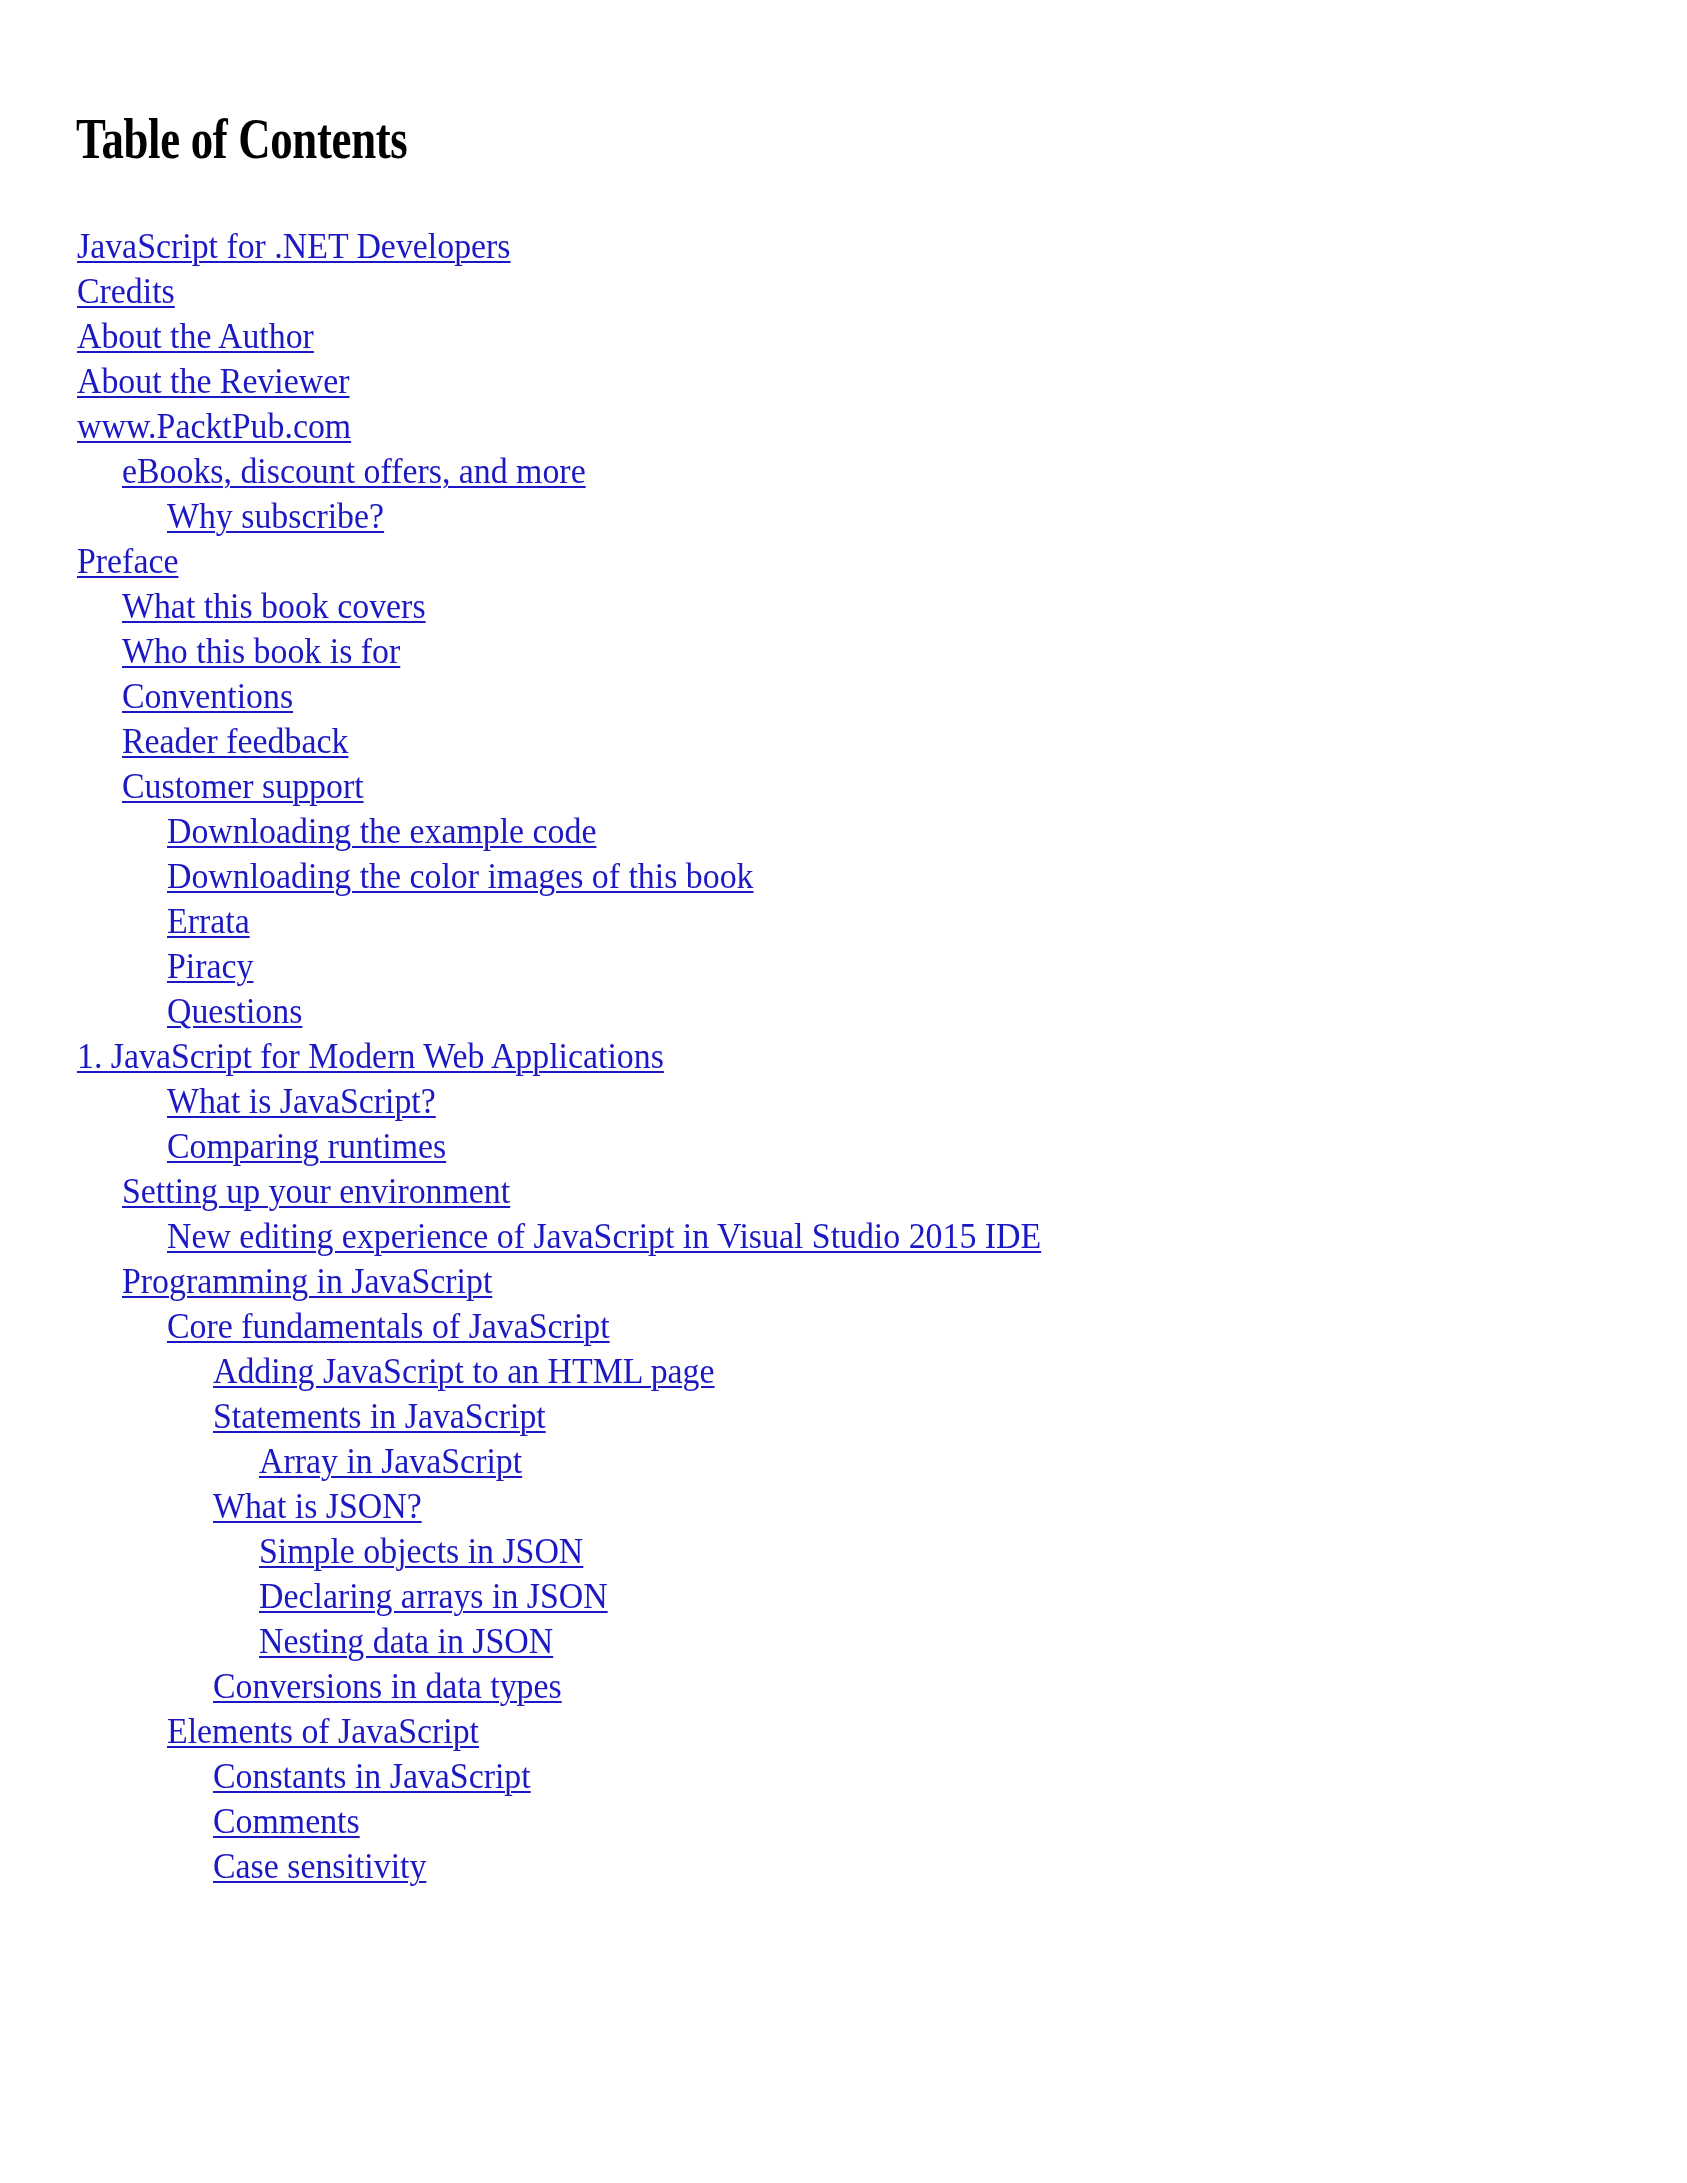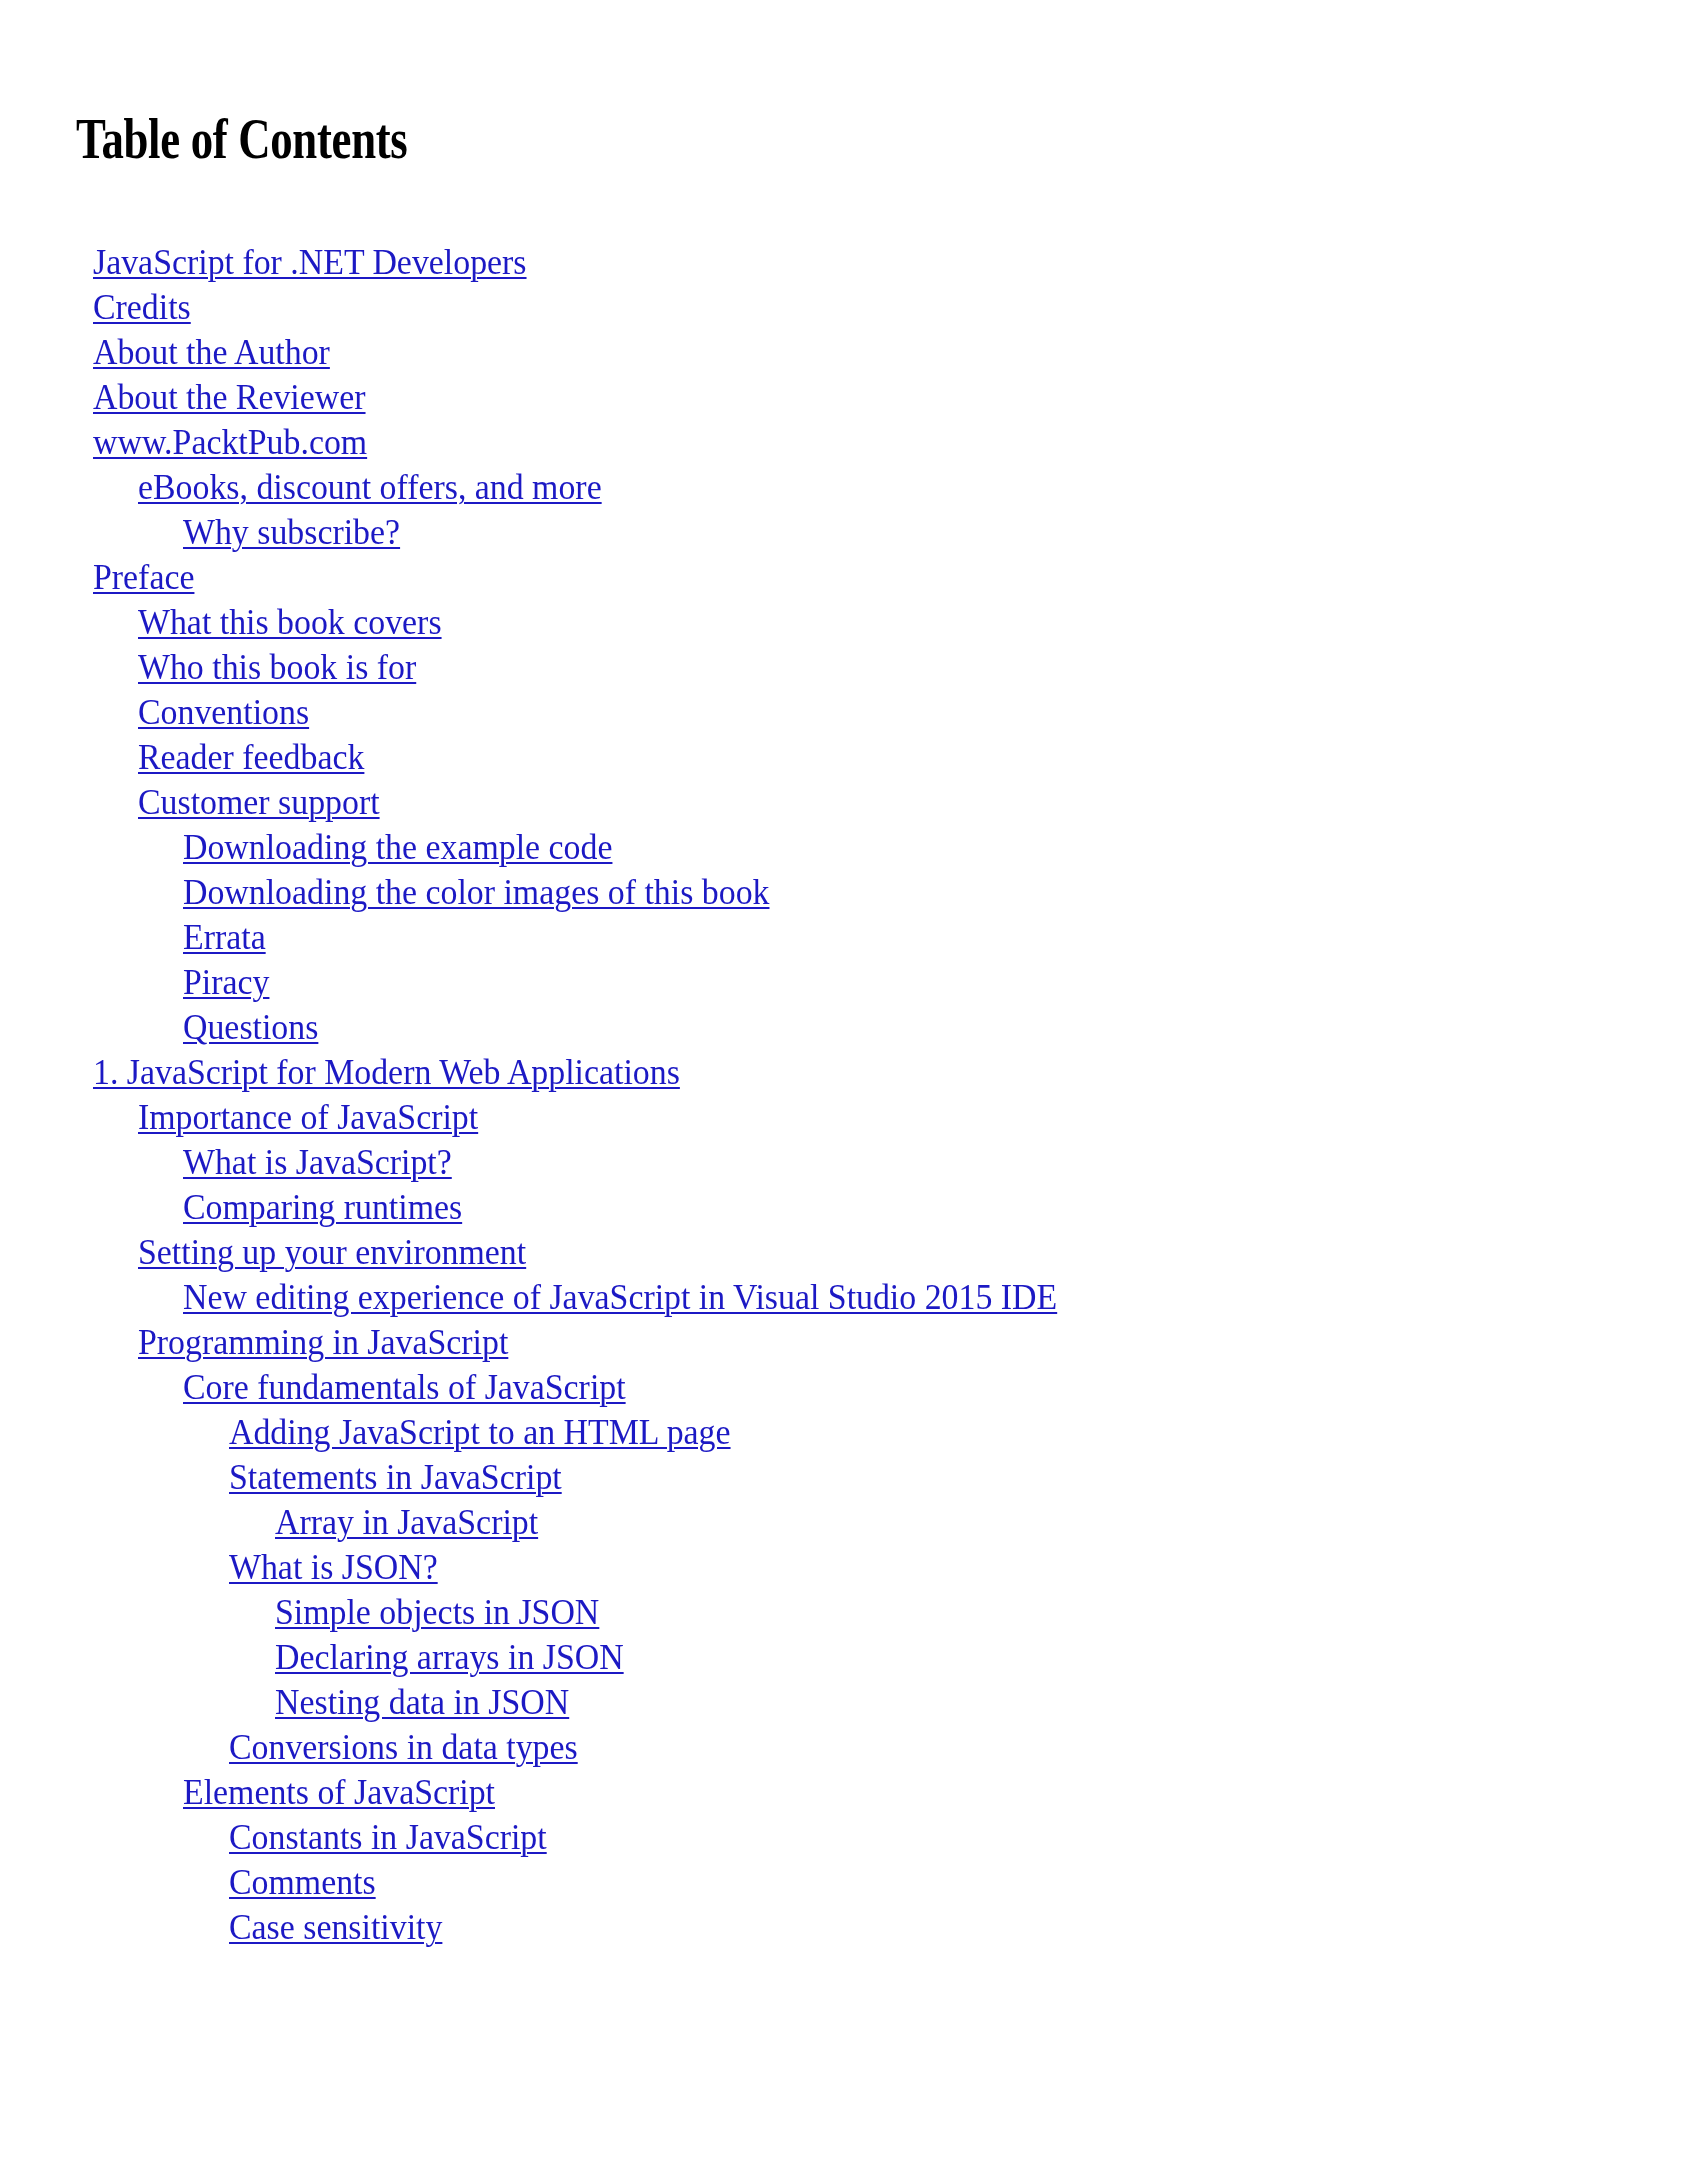--- a/index.html
+++ b/index.html
@@ -37,21 +37,21 @@
     transform: scaleX(0.80);
     transform-origin: left top;
     white-space: nowrap;
   }
 
   .toc-list {
     position: absolute;
     left: 0;
     top: 224px;
     width: 1440px;
-    margin: 16px;
+    margin: 0;
     padding: 0;
     list-style: none;
   }
 
   .toc-row {
     display: block;
     height: 45px;
     line-height: 45px;
     white-space: nowrap;
     margin: 0;
@@ -101,21 +101,20 @@
       <div class="toc-row"><a class="toc-link lvl1" href="#">Who this book is for</a></div>
       <div class="toc-row"><a class="toc-link lvl1" href="#">Conventions</a></div>
       <div class="toc-row"><a class="toc-link lvl1" href="#">Reader feedback</a></div>
       <div class="toc-row"><a class="toc-link lvl1" href="#">Customer support</a></div>
       <div class="toc-row"><a class="toc-link lvl2" href="#">Downloading the example code</a></div>
       <div class="toc-row"><a class="toc-link lvl2" href="#">Downloading the color images of this book</a></div>
       <div class="toc-row"><a class="toc-link lvl2" href="#">Errata</a></div>
       <div class="toc-row"><a class="toc-link lvl2" href="#">Piracy</a></div>
       <div class="toc-row"><a class="toc-link lvl2" href="#">Questions</a></div>
       <div class="toc-row"><a class="toc-link lvl0" href="#">1. JavaScript for Modern Web Applications</a></div>
-      <div class="toc-row"><a class="toc-link lvl1" href="#">Importance of JavaScript</a></div>
       <div class="toc-row"><a class="toc-link lvl2" href="#">What is JavaScript?</a></div>
       <div class="toc-row"><a class="toc-link lvl2" href="#">Comparing runtimes</a></div>
       <div class="toc-row"><a class="toc-link lvl1" href="#">Setting up your environment</a></div>
       <div class="toc-row"><a class="toc-link lvl2" href="#">New editing experience of JavaScript in Visual Studio 2015 IDE</a></div>
       <div class="toc-row"><a class="toc-link lvl1" href="#">Programming in JavaScript</a></div>
       <div class="toc-row"><a class="toc-link lvl2" href="#">Core fundamentals of JavaScript</a></div>
       <div class="toc-row"><a class="toc-link lvl3" href="#">Adding JavaScript to an HTML page</a></div>
       <div class="toc-row"><a class="toc-link lvl3" href="#">Statements in JavaScript</a></div>
       <div class="toc-row"><a class="toc-link lvl4" href="#">Array in JavaScript</a></div>
       <div class="toc-row"><a class="toc-link lvl3" href="#">What is JSON?</a></div>

